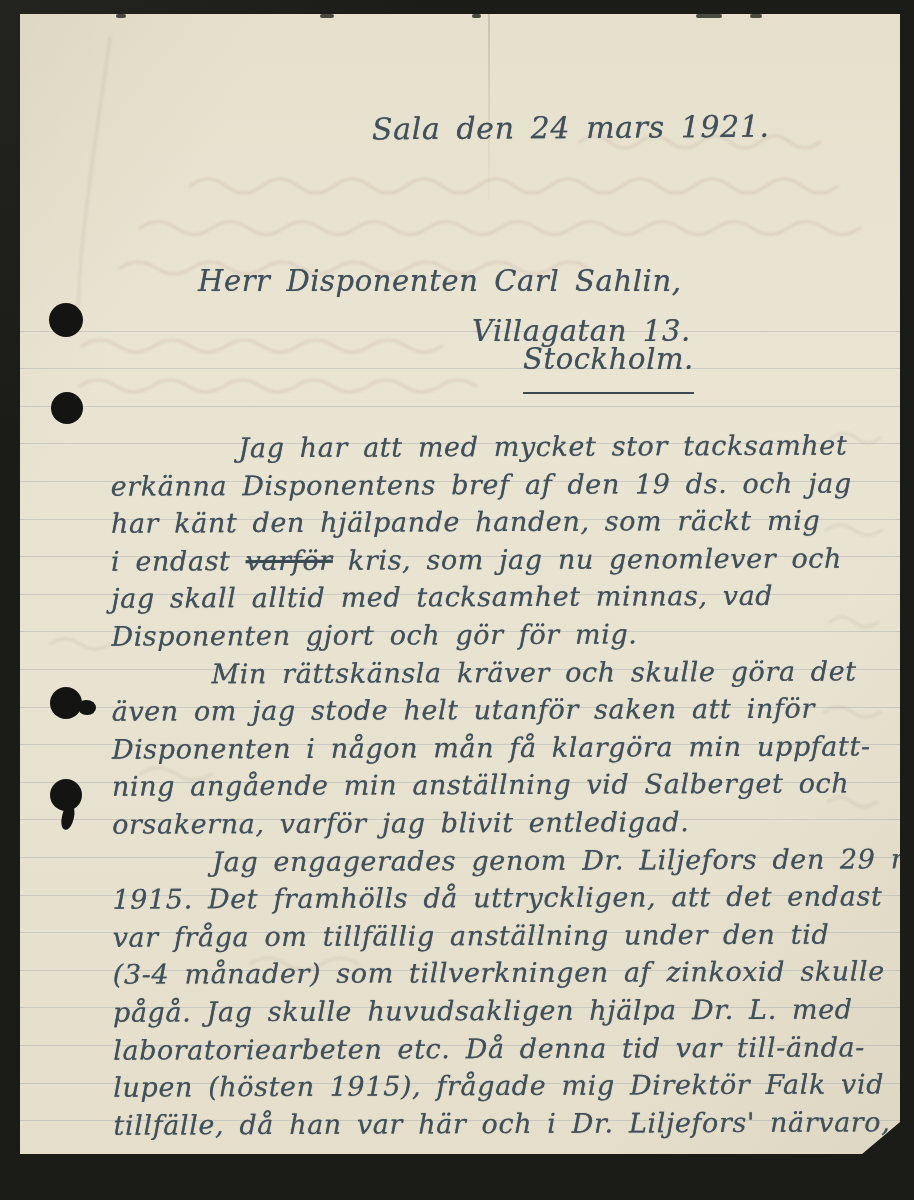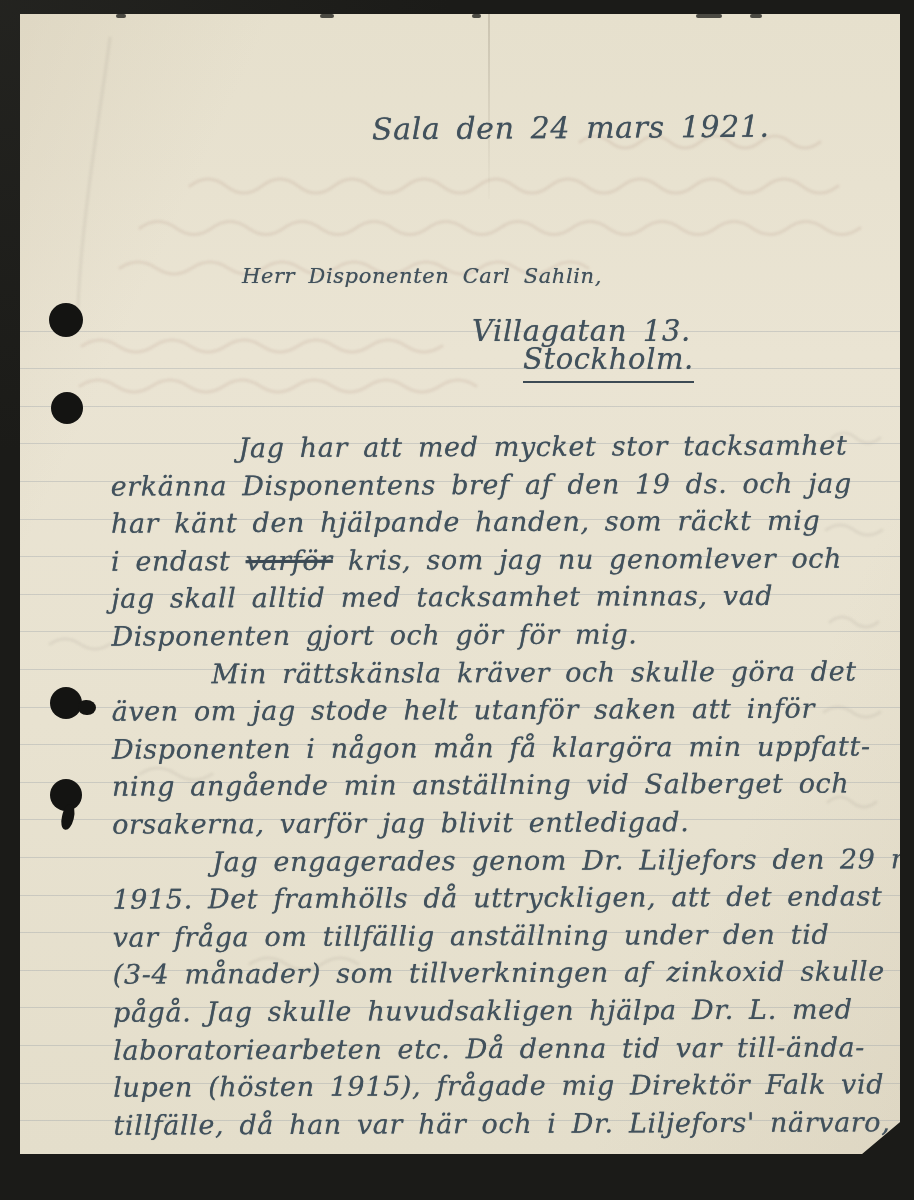--- a/index.html
+++ b/index.html
@@ -79,26 +79,26 @@
     white-space: nowrap;
     letter-spacing: 0.6px;
     word-spacing: 6px;
   }
   .dateline {
     position: absolute;
     left: 352px; top: 96px;
     font-size: 30px;
     transform: rotate(-0.4deg);
   }
-  .addr1 { position: absolute; left: 178px; top: 250px; font-size: 21px; margin-left: 44px; }
+  .addr1 { position: absolute; left: 178px; top: 250px; font-size: 29px; }
   .addr2 { position: absolute; left: 452px; top: 300px; font-size: 29px; }
   .addr3 { position: absolute; left: 503px; top: 328px; font-size: 29px; }
   .addr3 .u {
     border-bottom: 2.5px solid #3c4a54;
-    padding-bottom: 5px;
+    padding-bottom: 16px;
   }
   .body-text {
     position: absolute;
     left: 92px; top: 414px;
     width: 796px;
     font-size: 27px;
     line-height: 37.6px;
     transform: rotate(-0.25deg);
   }
   .body-text .line { white-space: nowrap; }

